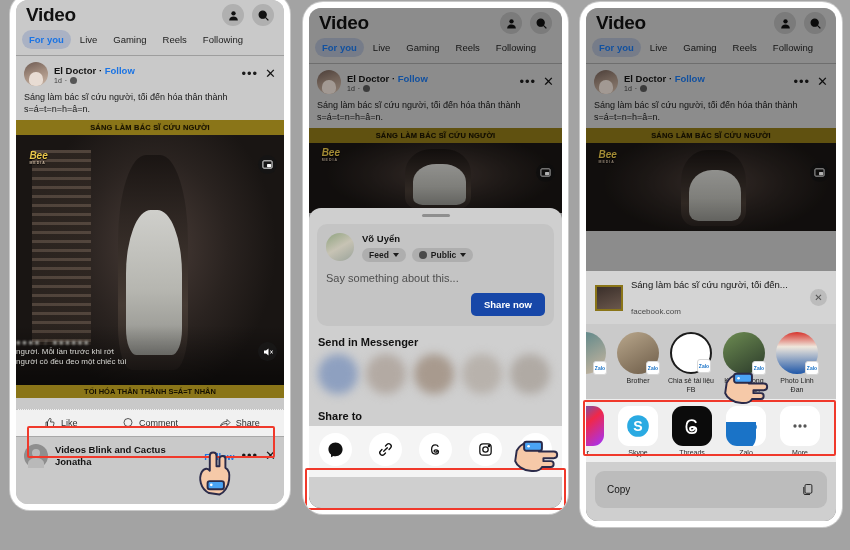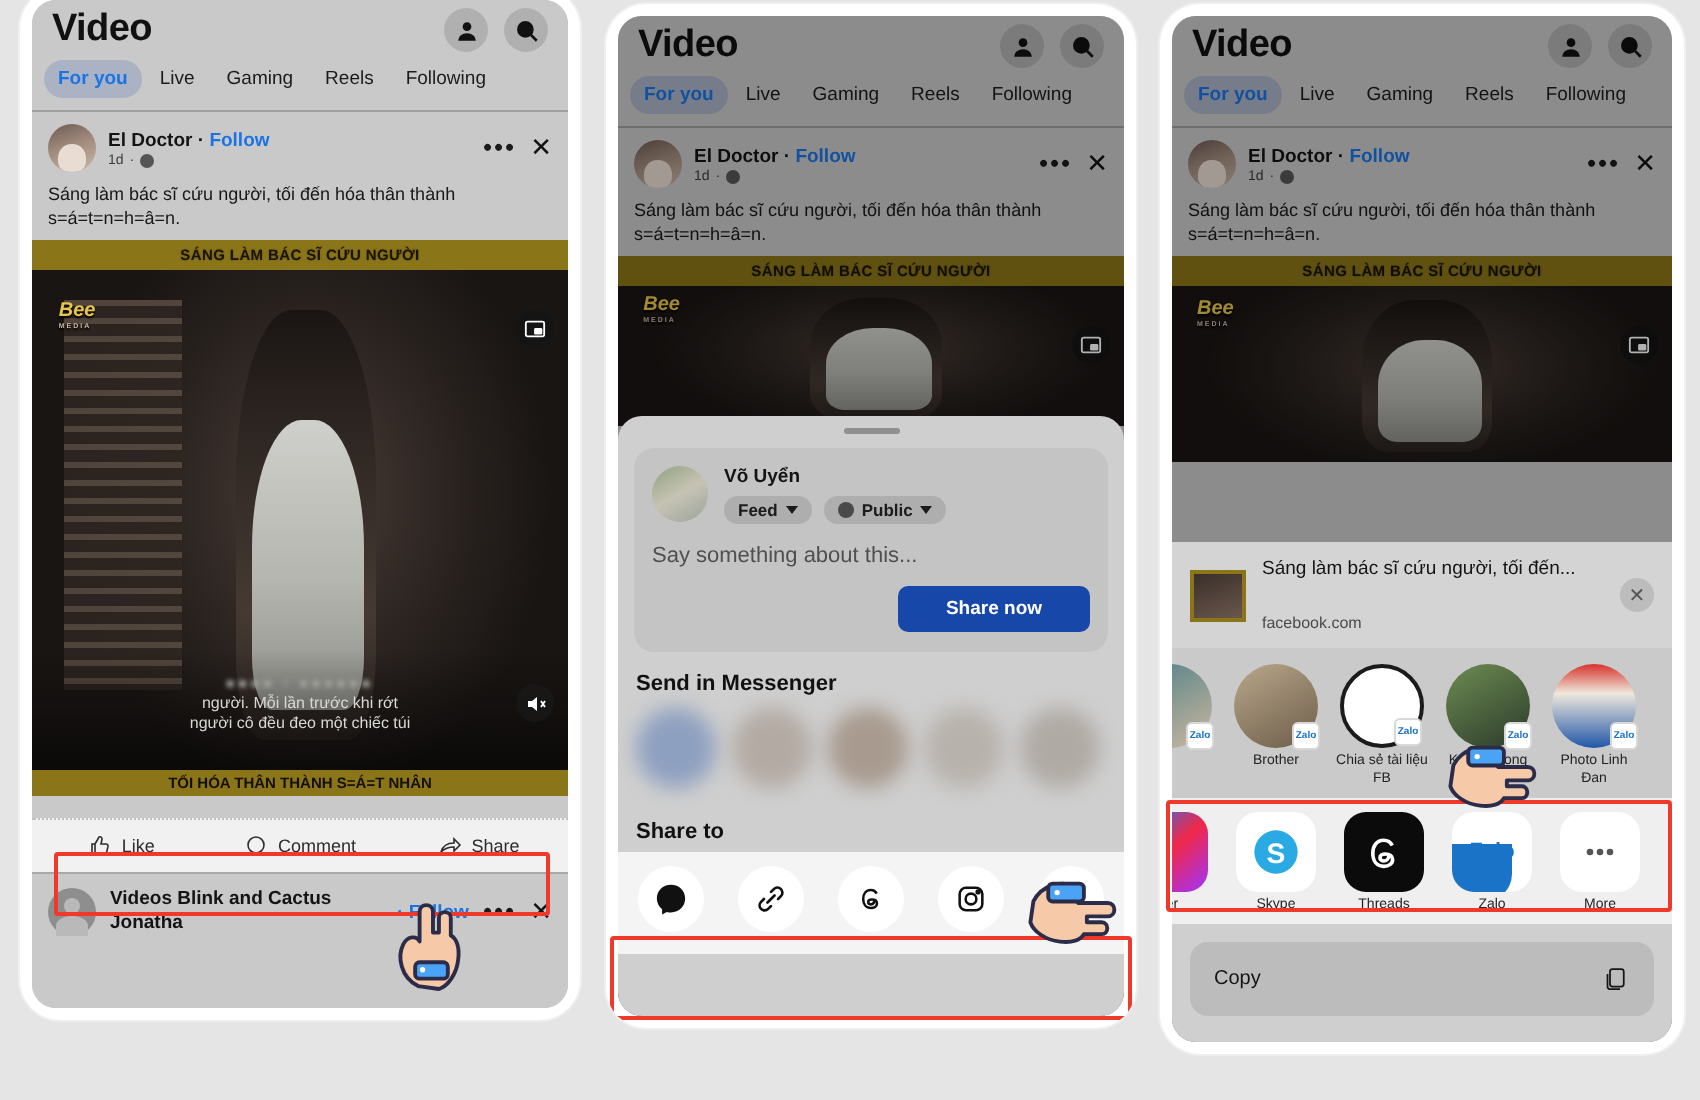--- a/index.html
+++ b/index.html
@@ -5,21 +5,21 @@
   * { box-sizing: border-box; margin: 0; padding: 0; }
   html, body {
     width: 850px; height: 550px;
     overflow: hidden;
     background: #00AAFB;
     font-family: "Liberation Sans", sans-serif;
   }
   .stage {
     position: relative;
     width: 850px; height: 550px;
-    background: #e5e5e5;
+    background: #a3a3a3;
   }
 
   
   .phone {
     position: absolute;
     background: #ffffff;
     border-radius: 18px;
     overflow: hidden;
     box-shadow: 0 0 0 1px rgba(255,255,255,.4);
   }
@@ -113,21 +113,21 @@
         color: #e8c64b; font-style: italic; text-shadow: 0 1px 1px #000; z-index:3;}
   .wm small { display:block; font-size:3.5px; color:#cbb7a0; letter-spacing:1px; font-style:normal;}
   .pip {
     position: absolute; right: 7px; top: 20px; width: 19px; height: 19px;
     border-radius: 50%; background: rgba(20,20,20,.78);
     display:flex; align-items:center; justify-content:center; z-index:4;
   }
   .pip svg { width: 11px; height: 11px; fill:#fff; }
   .cap {
     position: absolute; left: 0; right: 0; bottom: 18px; z-index: 3;
-    text-align: center; color: #d8d8d4; font-size: 8px; line-height: 1.25;
+    color: #d8d8d4; font-size: 8px; line-height: 1.25;
   }
   .cap .cjk { color:#a3a39e; filter: blur(1.3px); font-size:7px; letter-spacing:2px;}
   .vid-foot {
     background: #8a7518; color: #140f00; font-size: 7.5px; font-weight: bold;
     text-align: center; padding: 2px 0;
   }
   .spk {
     position:absolute; right:7px; bottom:24px; width:19px; height:19px; z-index:4;
     border-radius:50%; background:rgba(25,25,25,.7); display:flex; align-items:center; justify-content:center;
   }
@@ -168,21 +168,21 @@
   .comp-av { width:28px; height:28px; border-radius:50%; flex:none;
              background:linear-gradient(150deg,#8fa37f 0%,#c7c3b4 50%,#9aa39a 100%); }
   .comp-name { font-size:9.5px; color:#141414; font-weight:600; }
   .chips { display:flex; gap:6px; margin-top:4px; }
   .chip { display:flex; align-items:center; gap:4px; background:#aeaeae; border-radius:9px;
           padding:2px 7px; font-size:8.5px; color:#1b1b1b; font-weight:600; }
   .chip .cv { width:0;height:0;border-left:3.5px solid transparent;border-right:3.5px solid transparent;border-top:4px solid #1b1b1b;}
   .chip .gl { width:8px;height:8px;border-radius:50%;background:#4a4a4a; }
   .say { font-size:11px; color:#4f4f4f; margin-top:10px; }
   .sharenow {
-    margin-top:9px; margin-left:auto; width:96px; text-align:center;
+    margin-top:9px; margin-left:auto; width:74px; text-align:center;
     background:#1747a8; color:#fff; font-size:9.5px; font-weight:600;
     border-radius:5px; padding:6px 0;
   }
   .sect-title { font-size:11px; font-weight:bold; color:#111; padding:10px 9px 4px 9px; }
   .blurrow { display:flex; gap:8px; padding:2px 9px 6px 9px; }
   .blurav { width:40px; height:40px; border-radius:50%; filter:blur(5px); }
   .sharerow {
     display:flex; justify-content:space-between; align-items:center;
     padding:7px 10px 11px 10px; background:#f4f4f4;
   }

